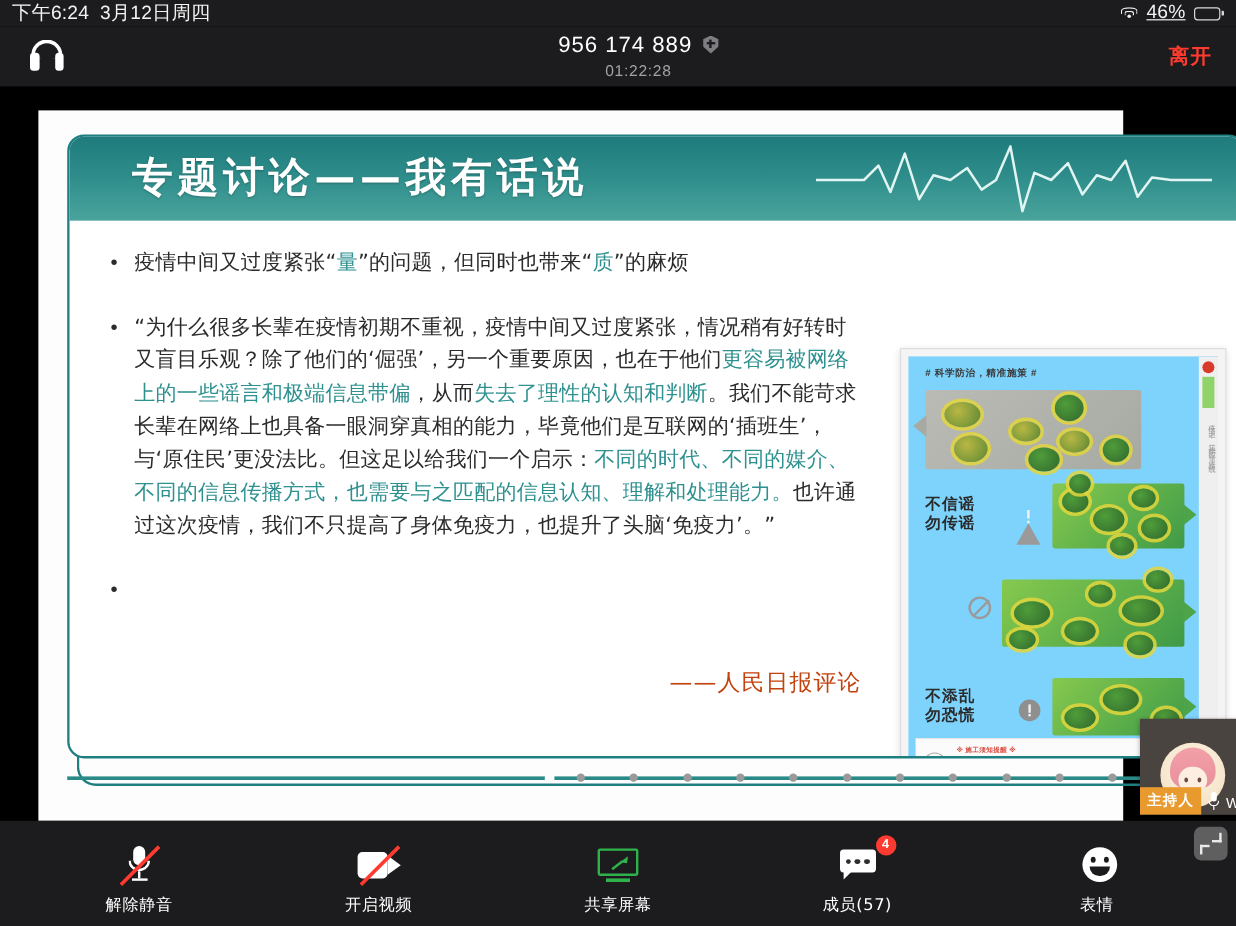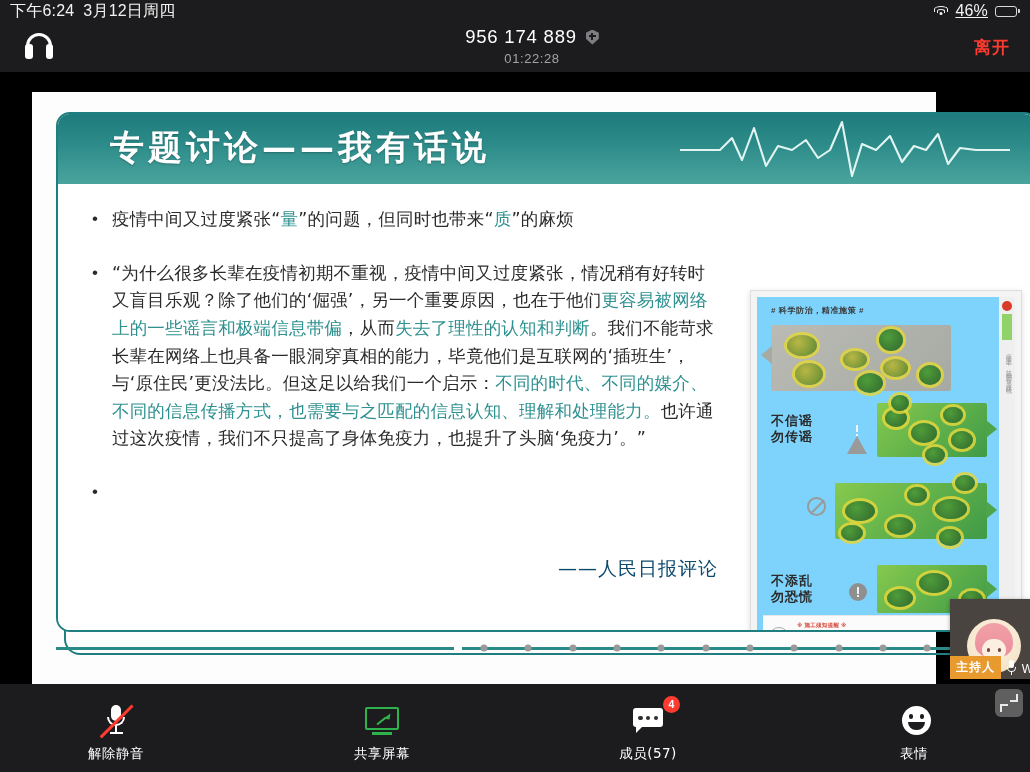--- a/index.html
+++ b/index.html
@@ -90,21 +90,21 @@
     background:#fff; }
 
   .bullets { position:absolute; left:34px; top:22px; width:630px; }
   .bullet { display:flex; gap:14px; margin-bottom:26px; }
   .bullet .dot { flex:0 0 auto; font-size:17px; line-height:1.55; color:#2b2b2b; }
   .bullet .txt { font-size:17.5px; line-height:1.58; color:#2b2b2b;
     font-family:"DejaVu Sans","Liberation Sans",sans-serif; letter-spacing:.2px; }
   .bullet.quote .txt { text-indent:0; }
   .hl { color:#2e9190; }
   .attrib { position:absolute; left:0; top:372px; width:660px; text-align:right;
-    padding-right:0px; font-size:19px; color:#0c4a6e; letter-spacing:1px;
+    padding-right:0px; font-size:19px; color:#c2410c; letter-spacing:1px;
     font-family:"DejaVu Sans","Liberation Sans",sans-serif; }
 
   
   .poster { position:absolute; left:692px; top:106px; width:272px; height:380px;
     background:#f4f4f4; border:1px solid #dedede; box-shadow:0 2px 6px rgba(0,0,0,.14); }
   .poster-inner { position:absolute; left:6px; top:6px; right:6px; bottom:6px;
     background:#7dd3fc; overflow:hidden; }
   .poster-tag { position:absolute; left:14px; top:8px; font-size:8px; color:#3a3a3a;
     letter-spacing:.6px; font-weight:600; }
   .poster-sidebar { position:absolute; right:0; top:0; width:16px; height:100%;
@@ -465,20 +465,30 @@
               <span class="cap"></span>
               <span class="arc"></span>
               <span class="stem"></span>
               <span class="base"></span>
             </span>
           <span class="slash"></span>
         </span>
         <span class="tb-label">解除静音</span>
       </div>
 
+      <div class="tb-item">
+        <span class="tb-ico">
+          <span class="cam-ico">
+              <span class="body"></span>
+              <span class="lens"></span>
+            </span>
+          <span class="slash"></span>
+        </span>
+        <span class="tb-label">开启视频</span>
+      </div>
 
       <div class="tb-item">
         <span class="tb-ico">
           <span class="share-ico">
               <span class="scr"></span>
               <span class="arw"></span>
               <span class="stand"></span>
             </span>
         </span>
         <span class="tb-label">共享屏幕</span>

